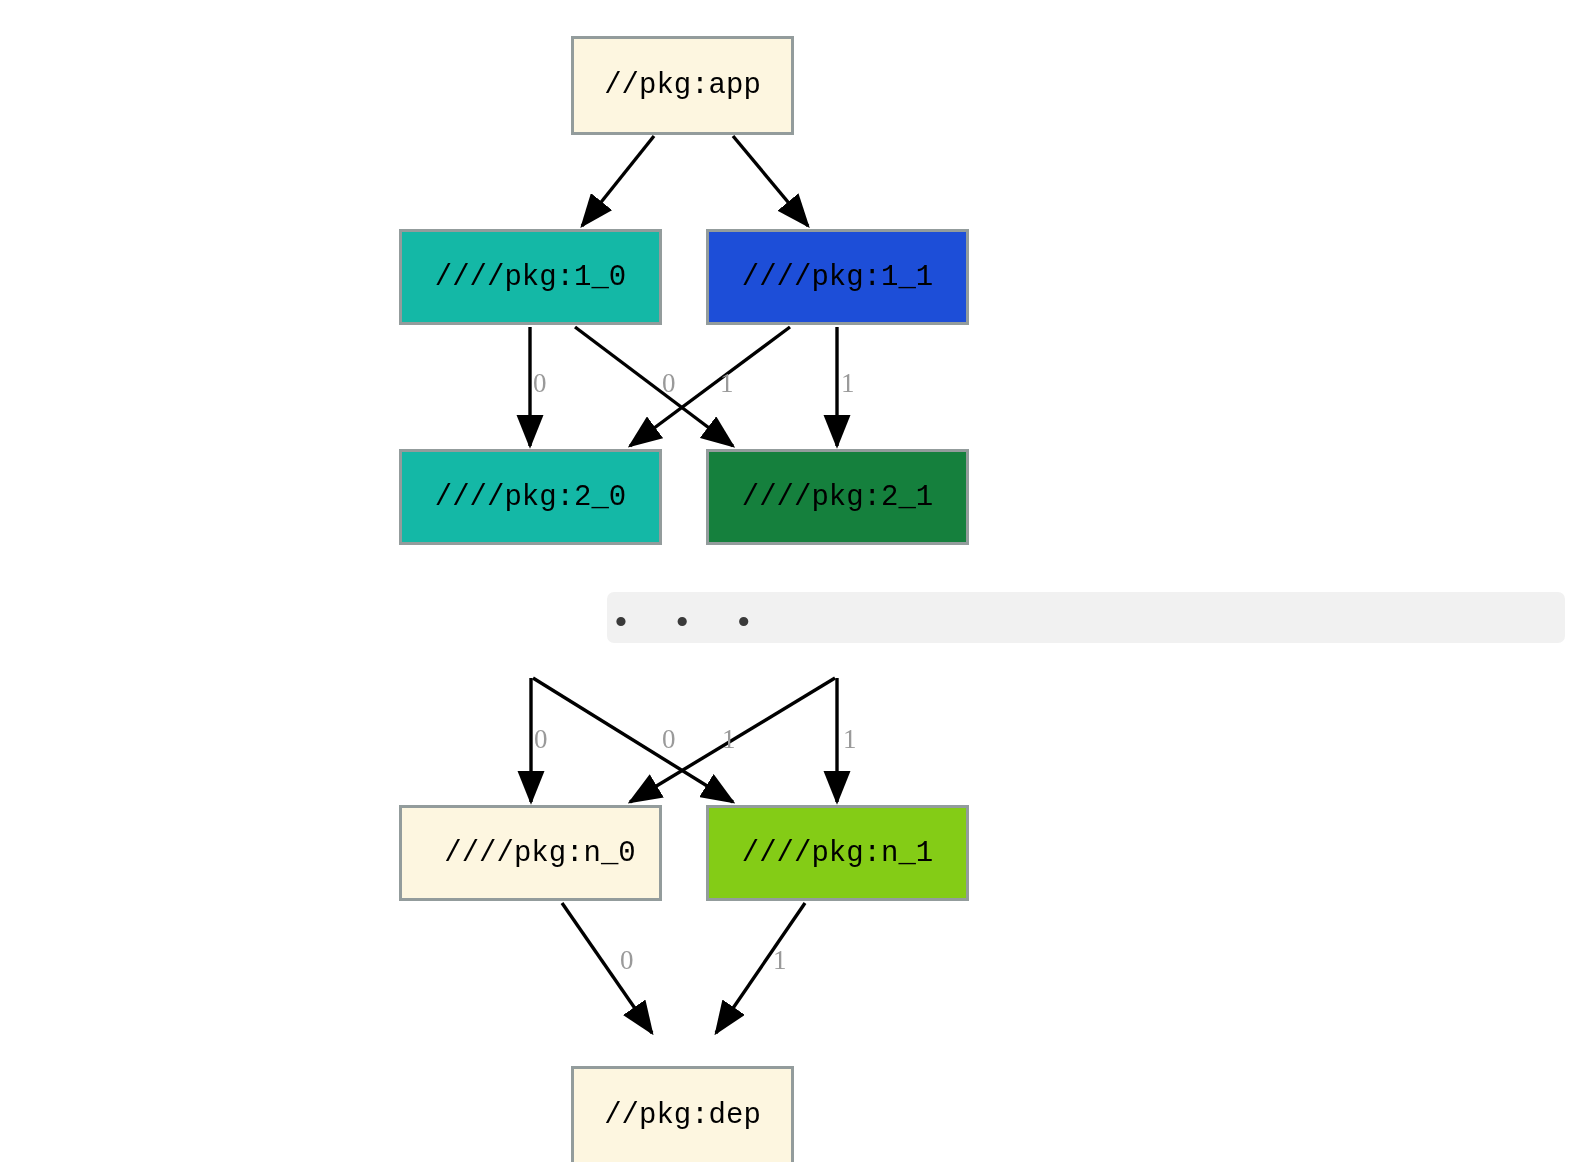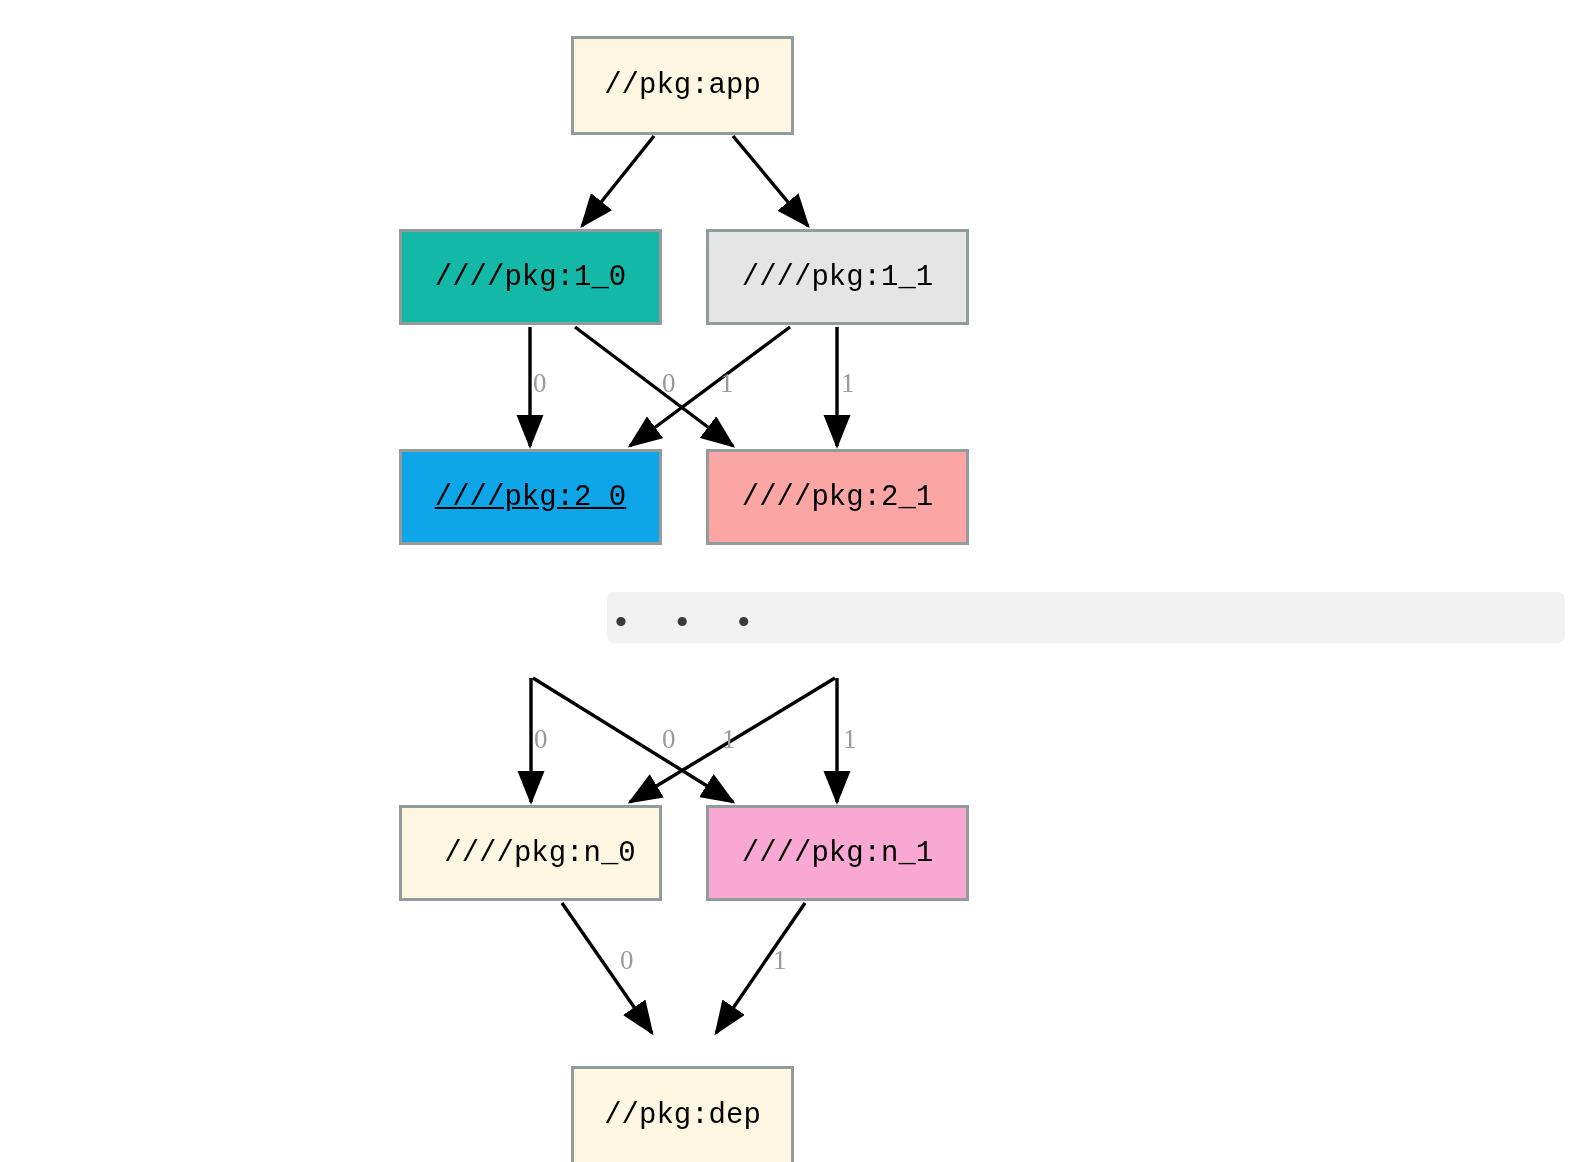--- a/index.html
+++ b/index.html
@@ -93,33 +93,33 @@
       </g>
   </svg>
 
   <div id="nodes-layer">
       <div class="gnode" style="left: 571px; top: 36px; width: 223px; height: 99px; background: rgb(253, 246, 224); border-color: rgb(147, 156, 156);">
         <span class="gnode-label">//pkg:app</span>
       </div>
       <div class="gnode" style="left: 399px; top: 229px; width: 263px; height: 96px; background: #14b8a6; border-color: rgb(147, 156, 156);">
         <span class="gnode-label">////pkg:1_0</span>
       </div>
-      <div class="gnode" style="left: 706px; top: 229px; width: 263px; height: 96px; background: #e5e5e5; border-color: rgb(147, 156, 156);">
+      <div class="gnode" style="left: 706px; top: 229px; width: 263px; height: 96px; background: #1d4ed8; border-color: rgb(147, 156, 156);">
         <span class="gnode-label">////pkg:1_1</span>
       </div>
-      <div class="gnode" style="left: 399px; top: 449px; width: 263px; height: 96px; background: #0ea5e9; border-color: rgb(147, 156, 156); text-decoration: underline;">
+      <div class="gnode" style="left: 399px; top: 449px; width: 263px; height: 96px; background: #14b8a6; border-color: rgb(147, 156, 156);">
         <span class="gnode-label">////pkg:2_0</span>
       </div>
-      <div class="gnode" style="left: 706px; top: 449px; width: 263px; height: 96px; background: #fca5a5; border-color: rgb(147, 156, 156);">
+      <div class="gnode" style="left: 706px; top: 449px; width: 263px; height: 96px; background: #15803d; border-color: rgb(147, 156, 156);">
         <span class="gnode-label">////pkg:2_1</span>
       </div>
       <div class="gnode" style="left: 399px; top: 805px; width: 263px; height: 96px; background: rgb(253, 246, 224); border-color: rgb(147, 156, 156); padding-left: 19px;">
         <span class="gnode-label">////pkg:n_0</span>
       </div>
-      <div class="gnode" style="left: 706px; top: 805px; width: 263px; height: 96px; background: #f9a8d4; border-color: rgb(147, 156, 156);">
+      <div class="gnode" style="left: 706px; top: 805px; width: 263px; height: 96px; background: #84cc16; border-color: rgb(147, 156, 156);">
         <span class="gnode-label">////pkg:n_1</span>
       </div>
       <div class="gnode" style="left: 571px; top: 1066px; width: 223px; height: 99px; background: rgb(253, 246, 224); border-color: rgb(147, 156, 156);">
         <span class="gnode-label">//pkg:dep</span>
       </div>
     </div>
   <div id="edge-labels-layer">
       <div class="edge-label" style="left: 533px; top: 370px; color: rgb(154, 154, 154);">0</div>
       <div class="edge-label" style="left: 662px; top: 370px; color: rgb(154, 154, 154);">0</div>
       <div class="edge-label" style="left: 720px; top: 370px; color: rgb(154, 154, 154);">1</div>

